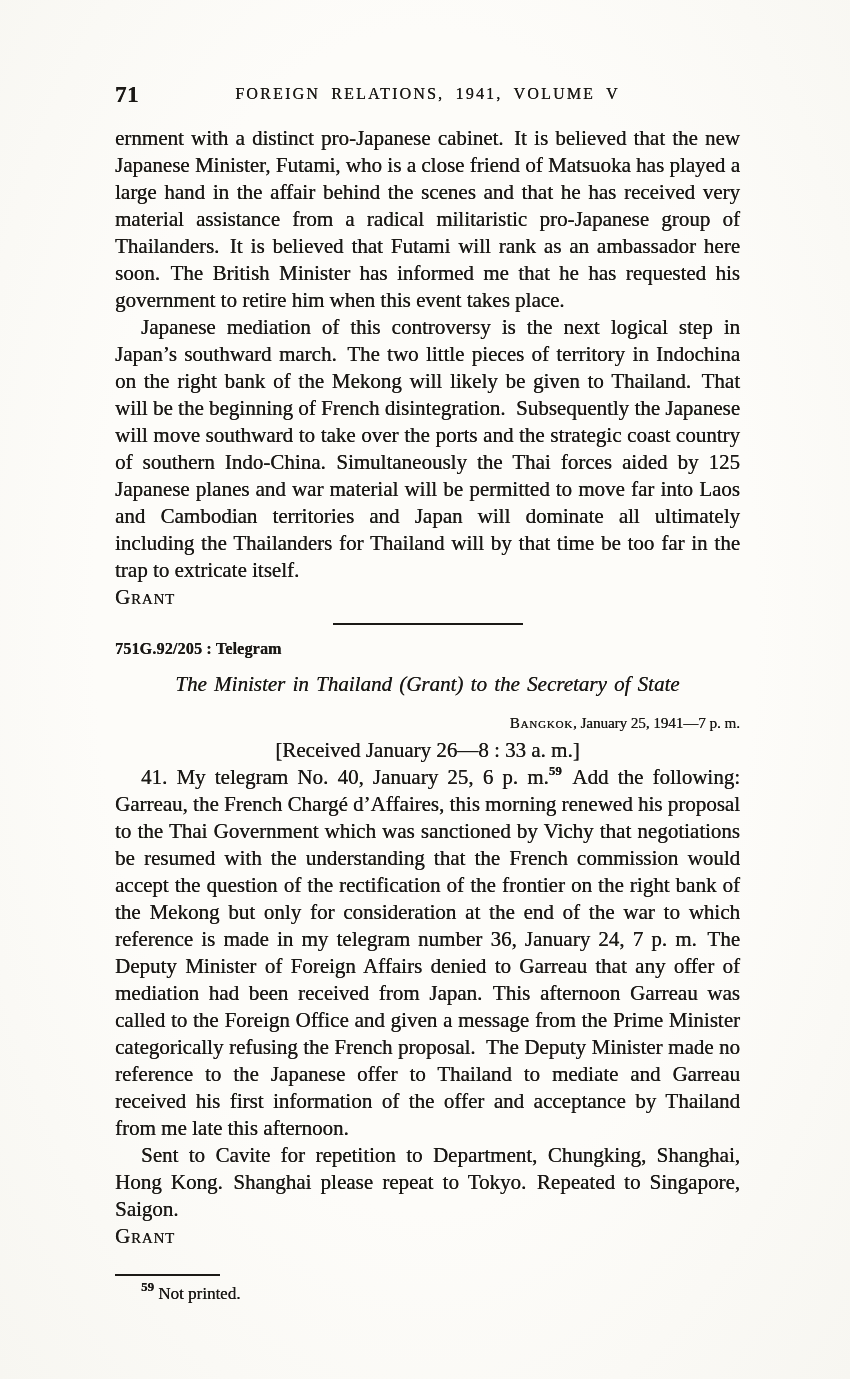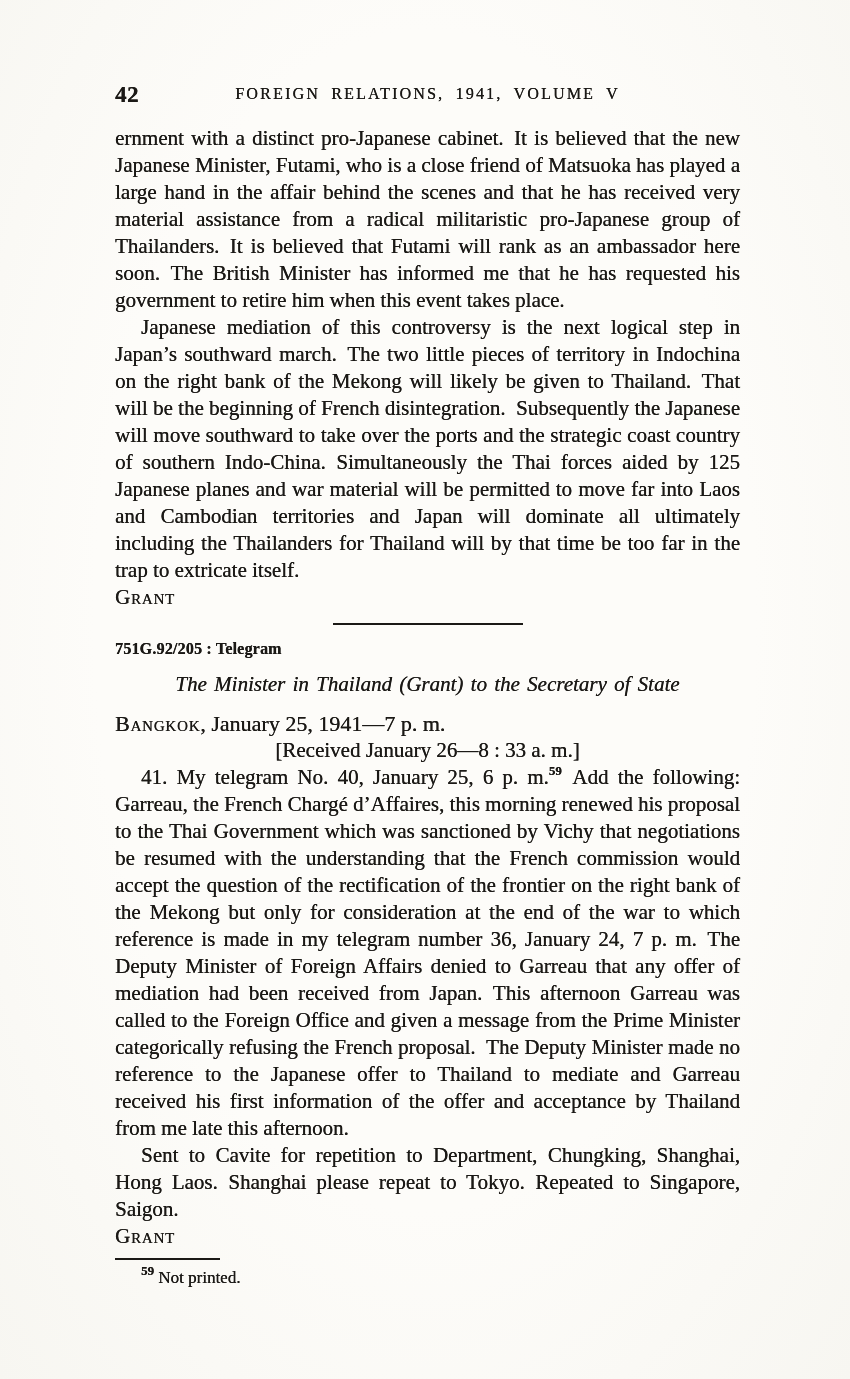--- a/index.html
+++ b/index.html
@@ -76,60 +76,60 @@
   }
   .doc-heading {
     font-style: italic;
     text-align: center;
     font-size: 21px;
     line-height: 27px;
     margin-top: 12px;
     word-spacing: 2px;
   }
   .dateline {
-    font-size: 22px;
+    font-size: 15px;
     line-height: 27px;
-    text-align: left;
+    text-align: right;
     margin-top: 12px;
   }
   .received {
     font-size: 21px;
     line-height: 27px;
     text-align: center;
   }
   .fn-ref {
     font-size: 13px;
     font-weight: 700;
     line-height: 0;
     position: relative;
     top: -1px;
     vertical-align: super;
   }
   .footnote-area {
-    margin-top: 8px;
+    margin-top: 24px;
   }
   .footnote-rule {
     width: 105px;
     border: 0;
     border-top: 2.5px solid #1b1916;
     margin: 0 0 7px 0;
   }
   .footnote {
     font-size: 17px;
     line-height: 22px;
     padding-left: 26px;
   }
 </style>
 </head>
 <body>
 
 <div class="page">
 
   <header class="running-head">
-    <span class="page-num">42</span>
+    <span class="page-num">71</span>
     <span class="run-title">FOREIGN RELATIONS, 1941, VOLUME V</span>
   </header>
 
   <p class="body-para no-indent">ernment with a distinct pro-Japanese cabinet. It is believed that the new Japanese Minister, Futami, who is a close friend of Matsuoka has played a large hand in the affair behind the scenes and that he has received very material assistance from a radical militaristic pro-Japanese group of Thailanders. It is believed that Futami will rank as an ambassador here soon. The British Minister has informed me that he has requested his government to retire him when this event takes place.</p>
 
   <p class="body-para">Japanese mediation of this controversy is the next logical step in Japan’s southward march. The two little pieces of territory in Indochina on the right bank of the Mekong will likely be given to Thailand. That will be the beginning of French disintegration. Subsequently the Japanese will move southward to take over the ports and the strategic coast country of southern Indo-China. Simultaneously the Thai forces aided by 125 Japanese planes and war material will be permitted to move far into Laos and Cambodian territories and Japan will dominate all ultimately including the Thailanders for Thailand will by that time be too far in the trap to extricate itself.</p>
 
   <div class="signature">
     <span class="sc">Grant</span>
   </div>
@@ -141,21 +141,21 @@
   <div class="doc-heading">The Minister in Thailand (Grant) to the Secretary of State</div>
 
   <div class="dateline">
     <span class="sc">Bangkok</span><span>, January 25, 1941—7 p. m.</span>
   </div>
 
   <div class="received">[Received January 26—8 : 33 a. m.]</div>
 
   <p class="body-para"><span>41. My telegram No. 40, January 25, 6 p. m.</span><sup class="fn-ref">59</sup><span> Add the following: Garreau, the French Chargé d’Affaires, this morning renewed his proposal to the Thai Government which was sanctioned by Vichy that negotiations be resumed with the understanding that the French commission would accept the question of the rectification of the frontier on the right bank of the Mekong but only for consideration at the end of the war to which reference is made in my telegram number 36, January 24, 7 p. m. The Deputy Minister of Foreign Affairs denied to Garreau that any offer of mediation had been received from Japan. This afternoon Garreau was called to the Foreign Office and given a message from the Prime Minister categorically refusing the French proposal. The Deputy Minister made no reference to the Japanese offer to Thailand to mediate and Garreau received his first information of the offer and acceptance by Thailand from me late this afternoon.</span></p>
 
-  <p class="body-para">Sent to Cavite for repetition to Department, Chungking, Shanghai, Hong Laos. Shanghai please repeat to Tokyo. Repeated to Singapore, Saigon.</p>
+  <p class="body-para">Sent to Cavite for repetition to Department, Chungking, Shanghai, Hong Kong. Shanghai please repeat to Tokyo. Repeated to Singapore, Saigon.</p>
 
   <div class="signature">
     <span class="sc">Grant</span>
   </div>
 
   <footer class="footnote-area">
     <hr class="footnote-rule">
     <div class="footnote"><sup class="fn-ref">59</sup> <span>Not printed.</span></div>
   </footer>
 

